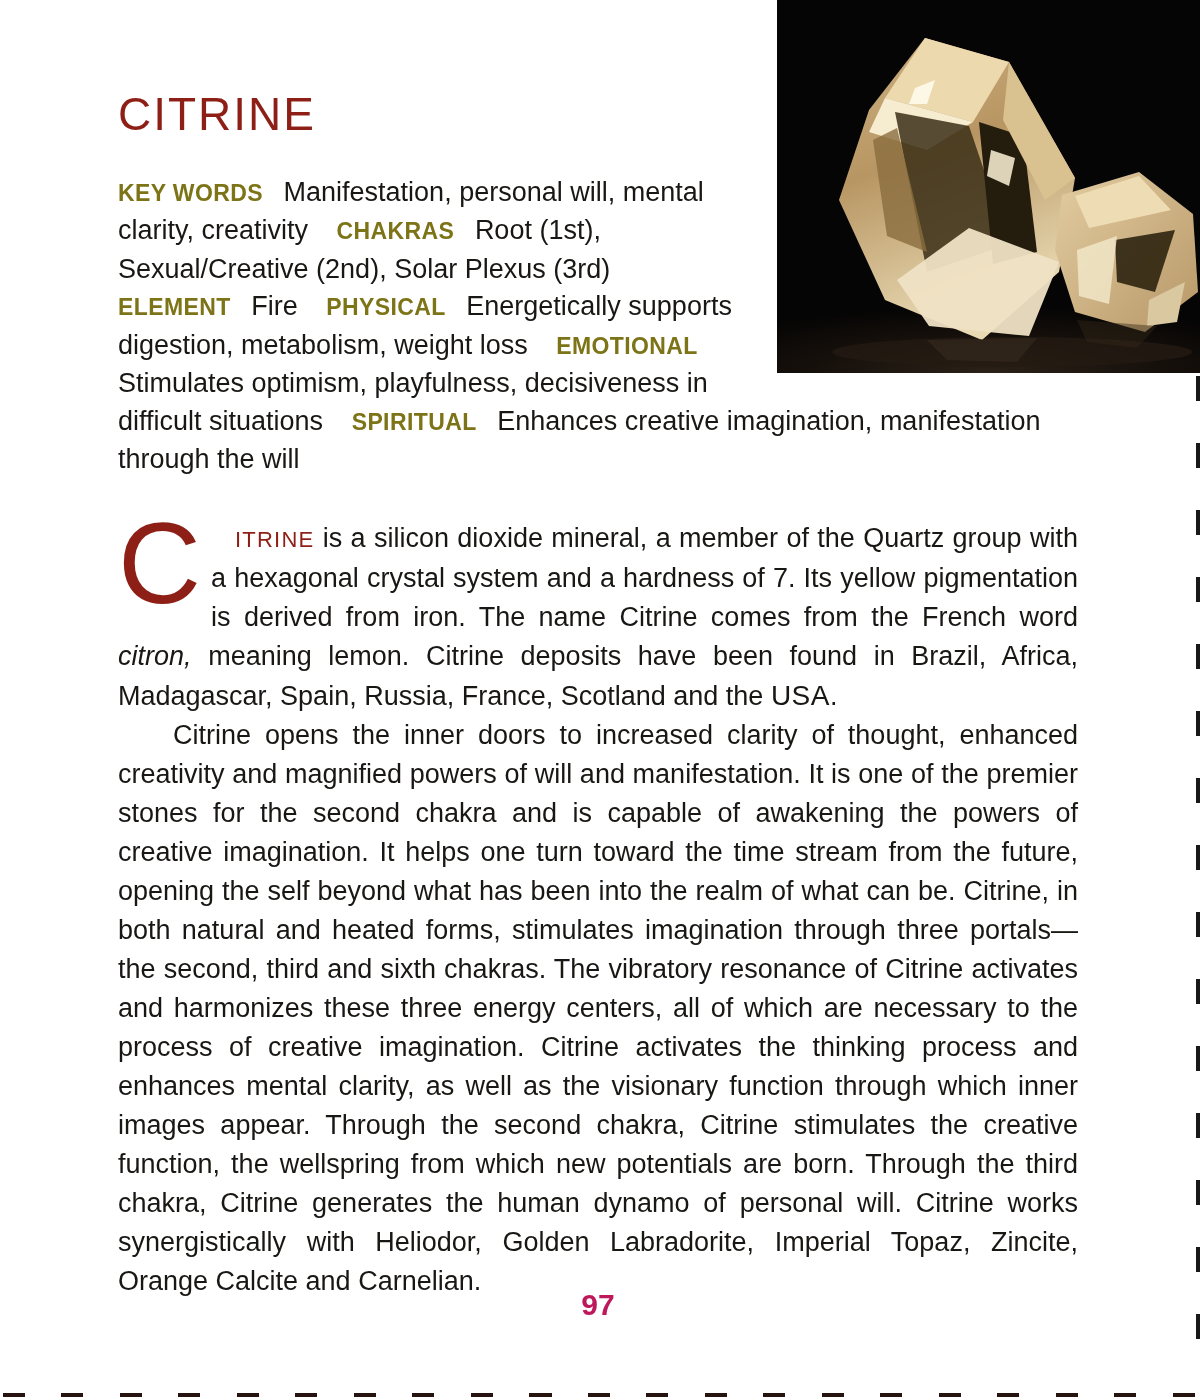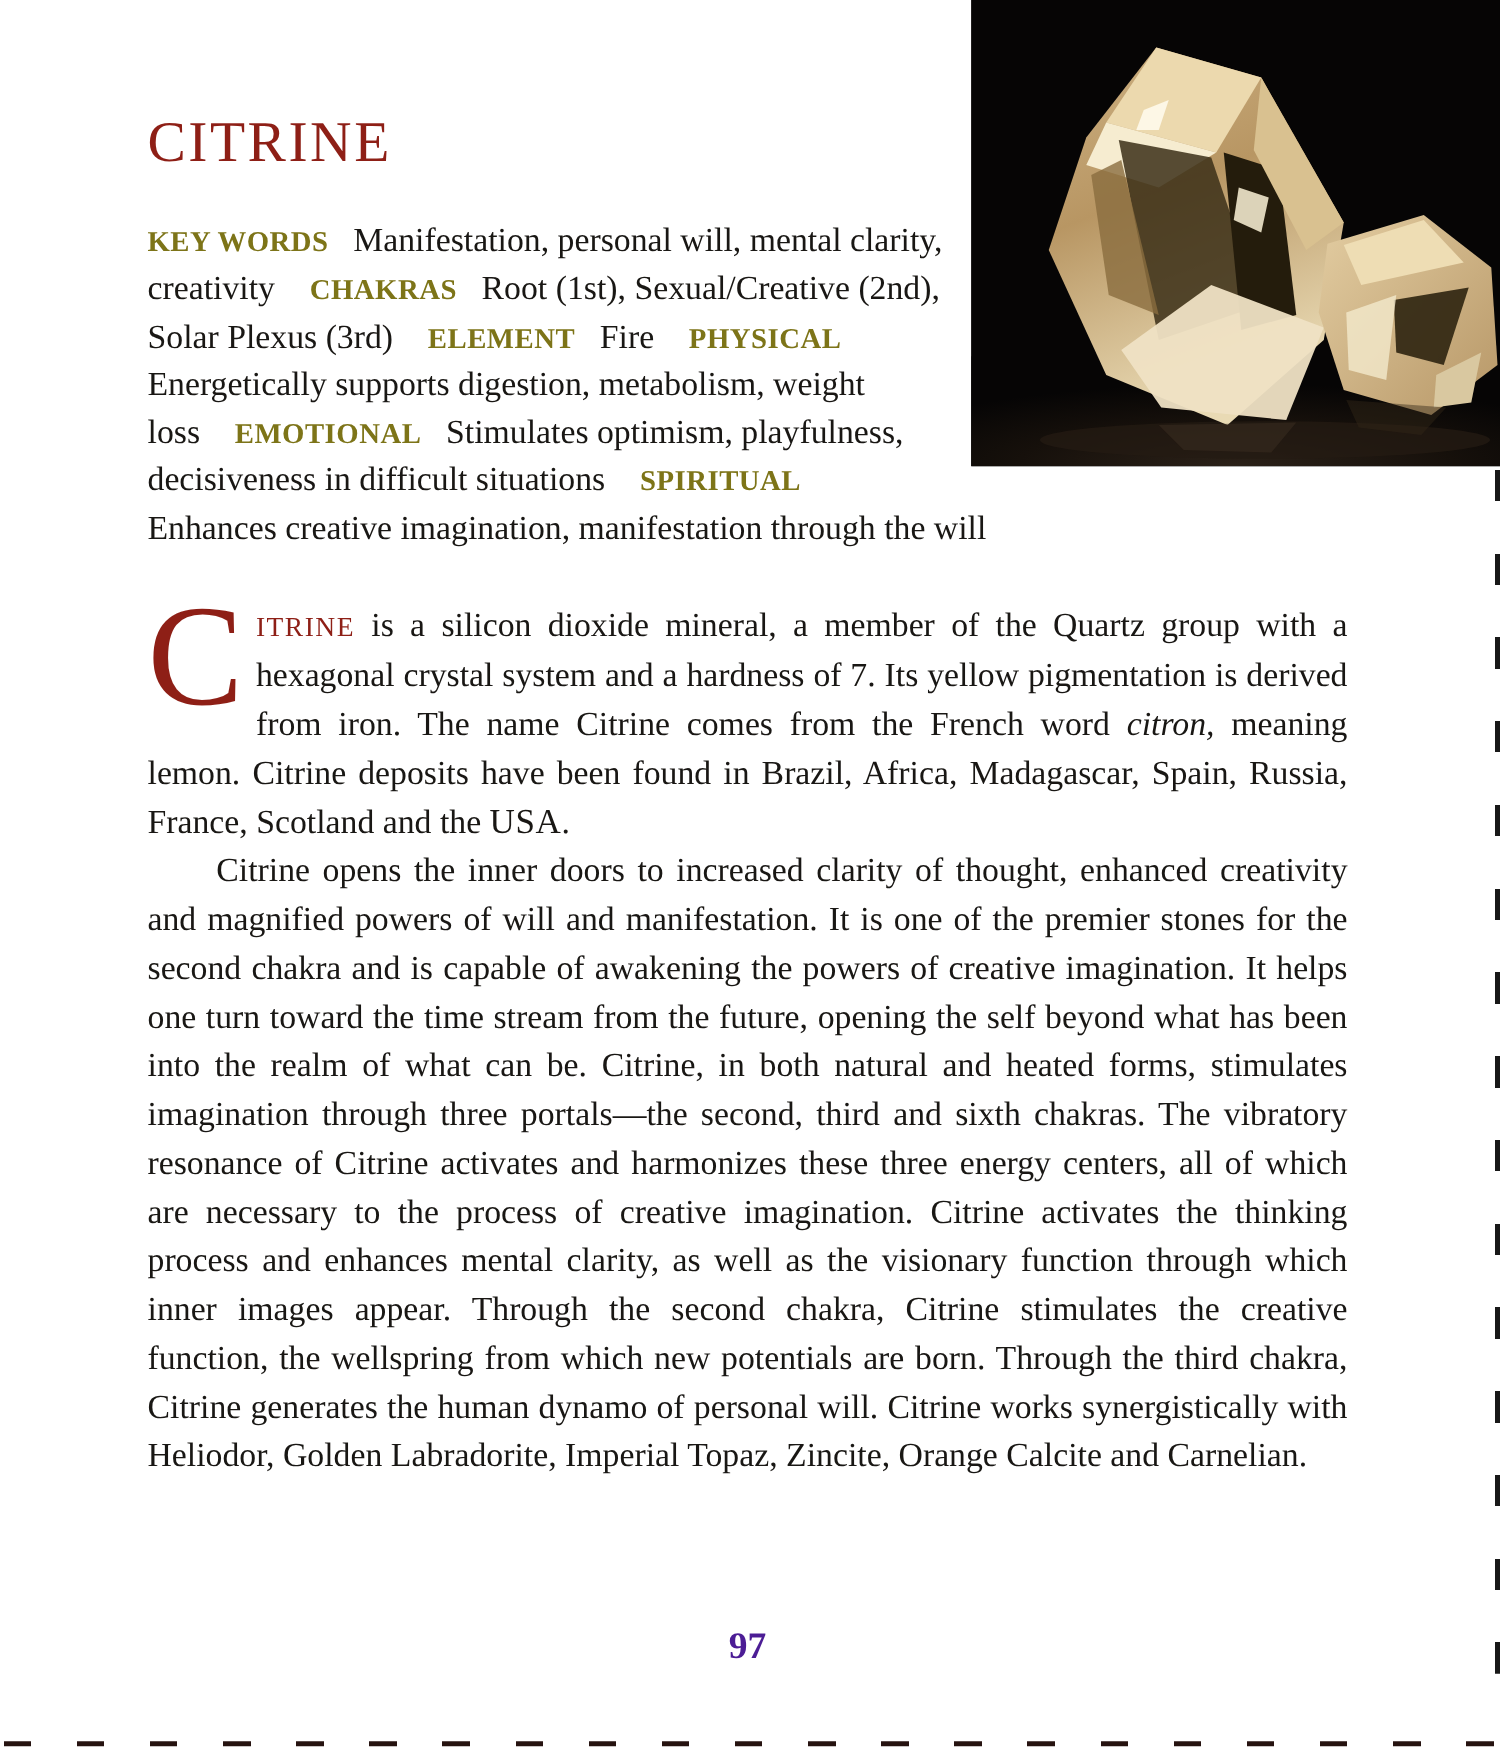--- a/index.html
+++ b/index.html
@@ -2,21 +2,21 @@
 <html><head>
 <meta charset="utf-8">
 <style>
   html, body { margin: 0; padding: 0; background: #ffffff; }
   .page {
     position: relative;
     width: 1200px;
     height: 1400px;
     background: #ffffff;
     overflow: hidden;
-    font-family: Liberation Serif, serif;
+    font-family: Liberation Sans, sans-serif;
     color: #191714;
   }
 
   
   .photo {
     float: right;
     width: 423px;
     height: 373px;
     margin: 0 0 20px 22px;
     background: #070605;
@@ -64,34 +64,35 @@
     font-size: 115px;
     line-height: 84px;
     height: 84px;
     margin: 2px 10px 0 0;
     color: #8e1f16;
   }
   .lead-caps {
     color: #8e1f16;
     font-size: 22px;
     letter-spacing: 1.2px;
+    margin-left: 24px;
   }
   .smallcaps { font-size: 28px; letter-spacing: 0.5px; }
   .ital { font-style: italic; }
 
   
   .page-number {
     position: absolute;
-    bottom: 66px;
+    bottom: 78px;
     left: 118px;
     width: 960px;
     text-align: center;
     font-weight: bold;
     font-size: 30px;
-    color: #4c1d95;
+    color: #be185d;
   }
 
   
   .edge-ticks-right {
     position: absolute;
     top: 376px;
     right: 0;
     width: 4px;
     height: 963px;
     background: repeating-linear-gradient(

